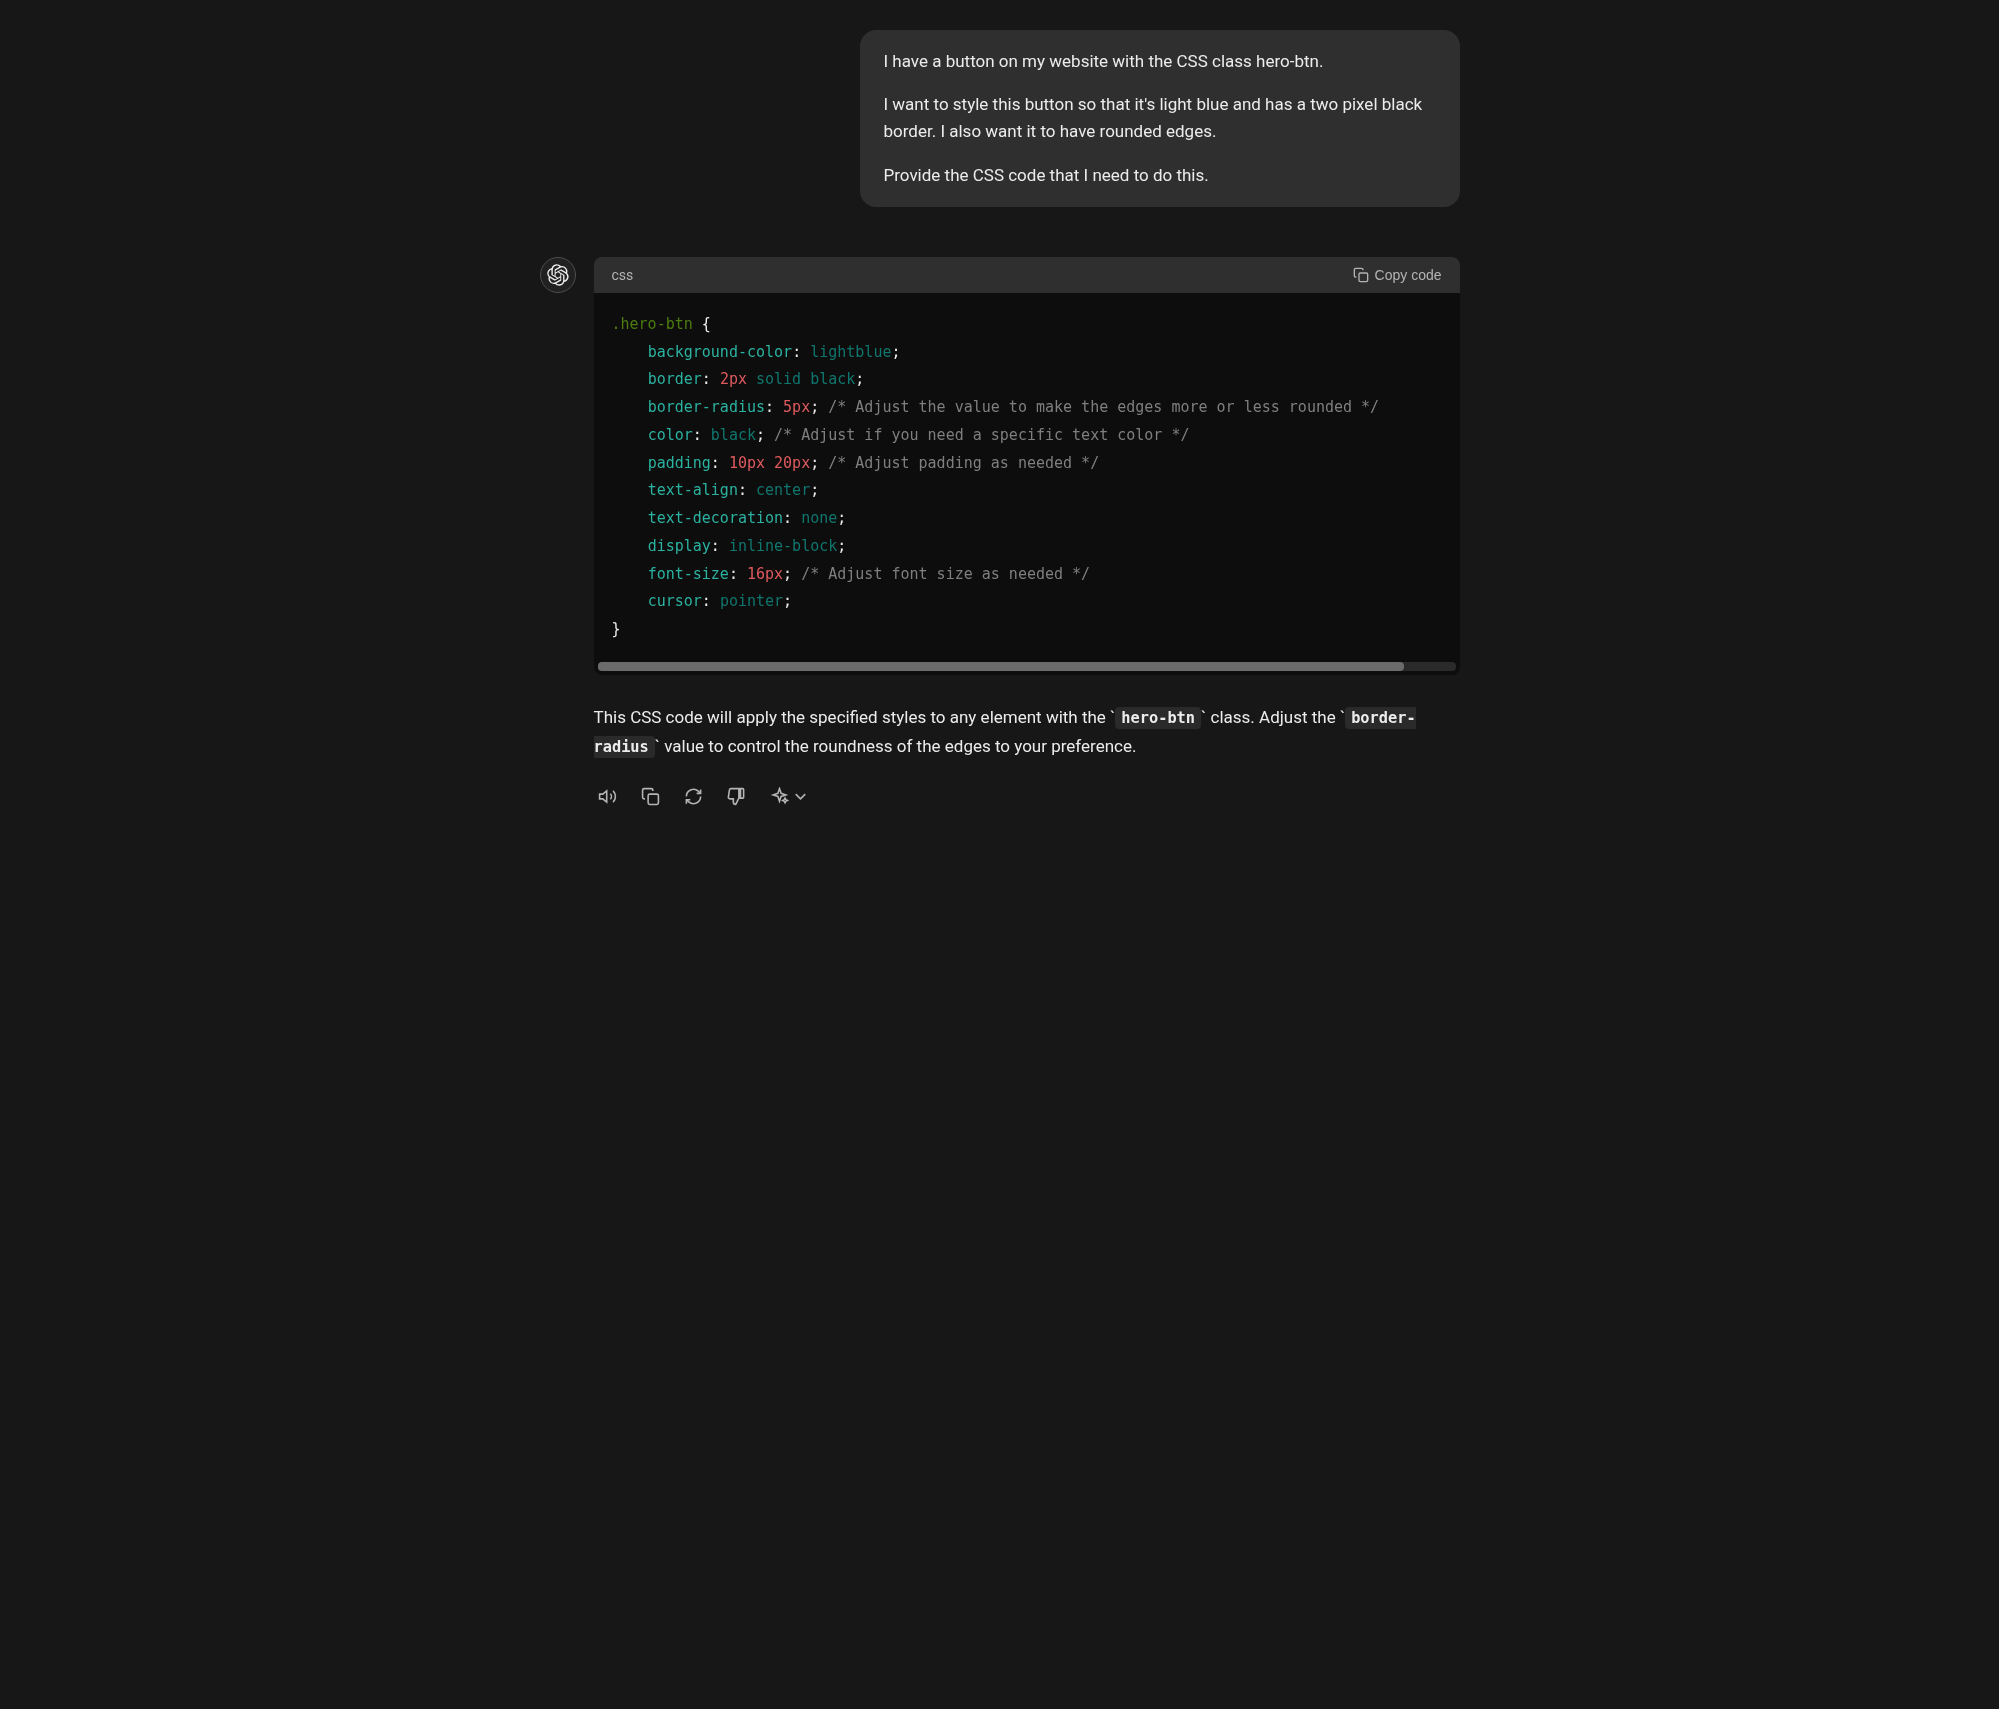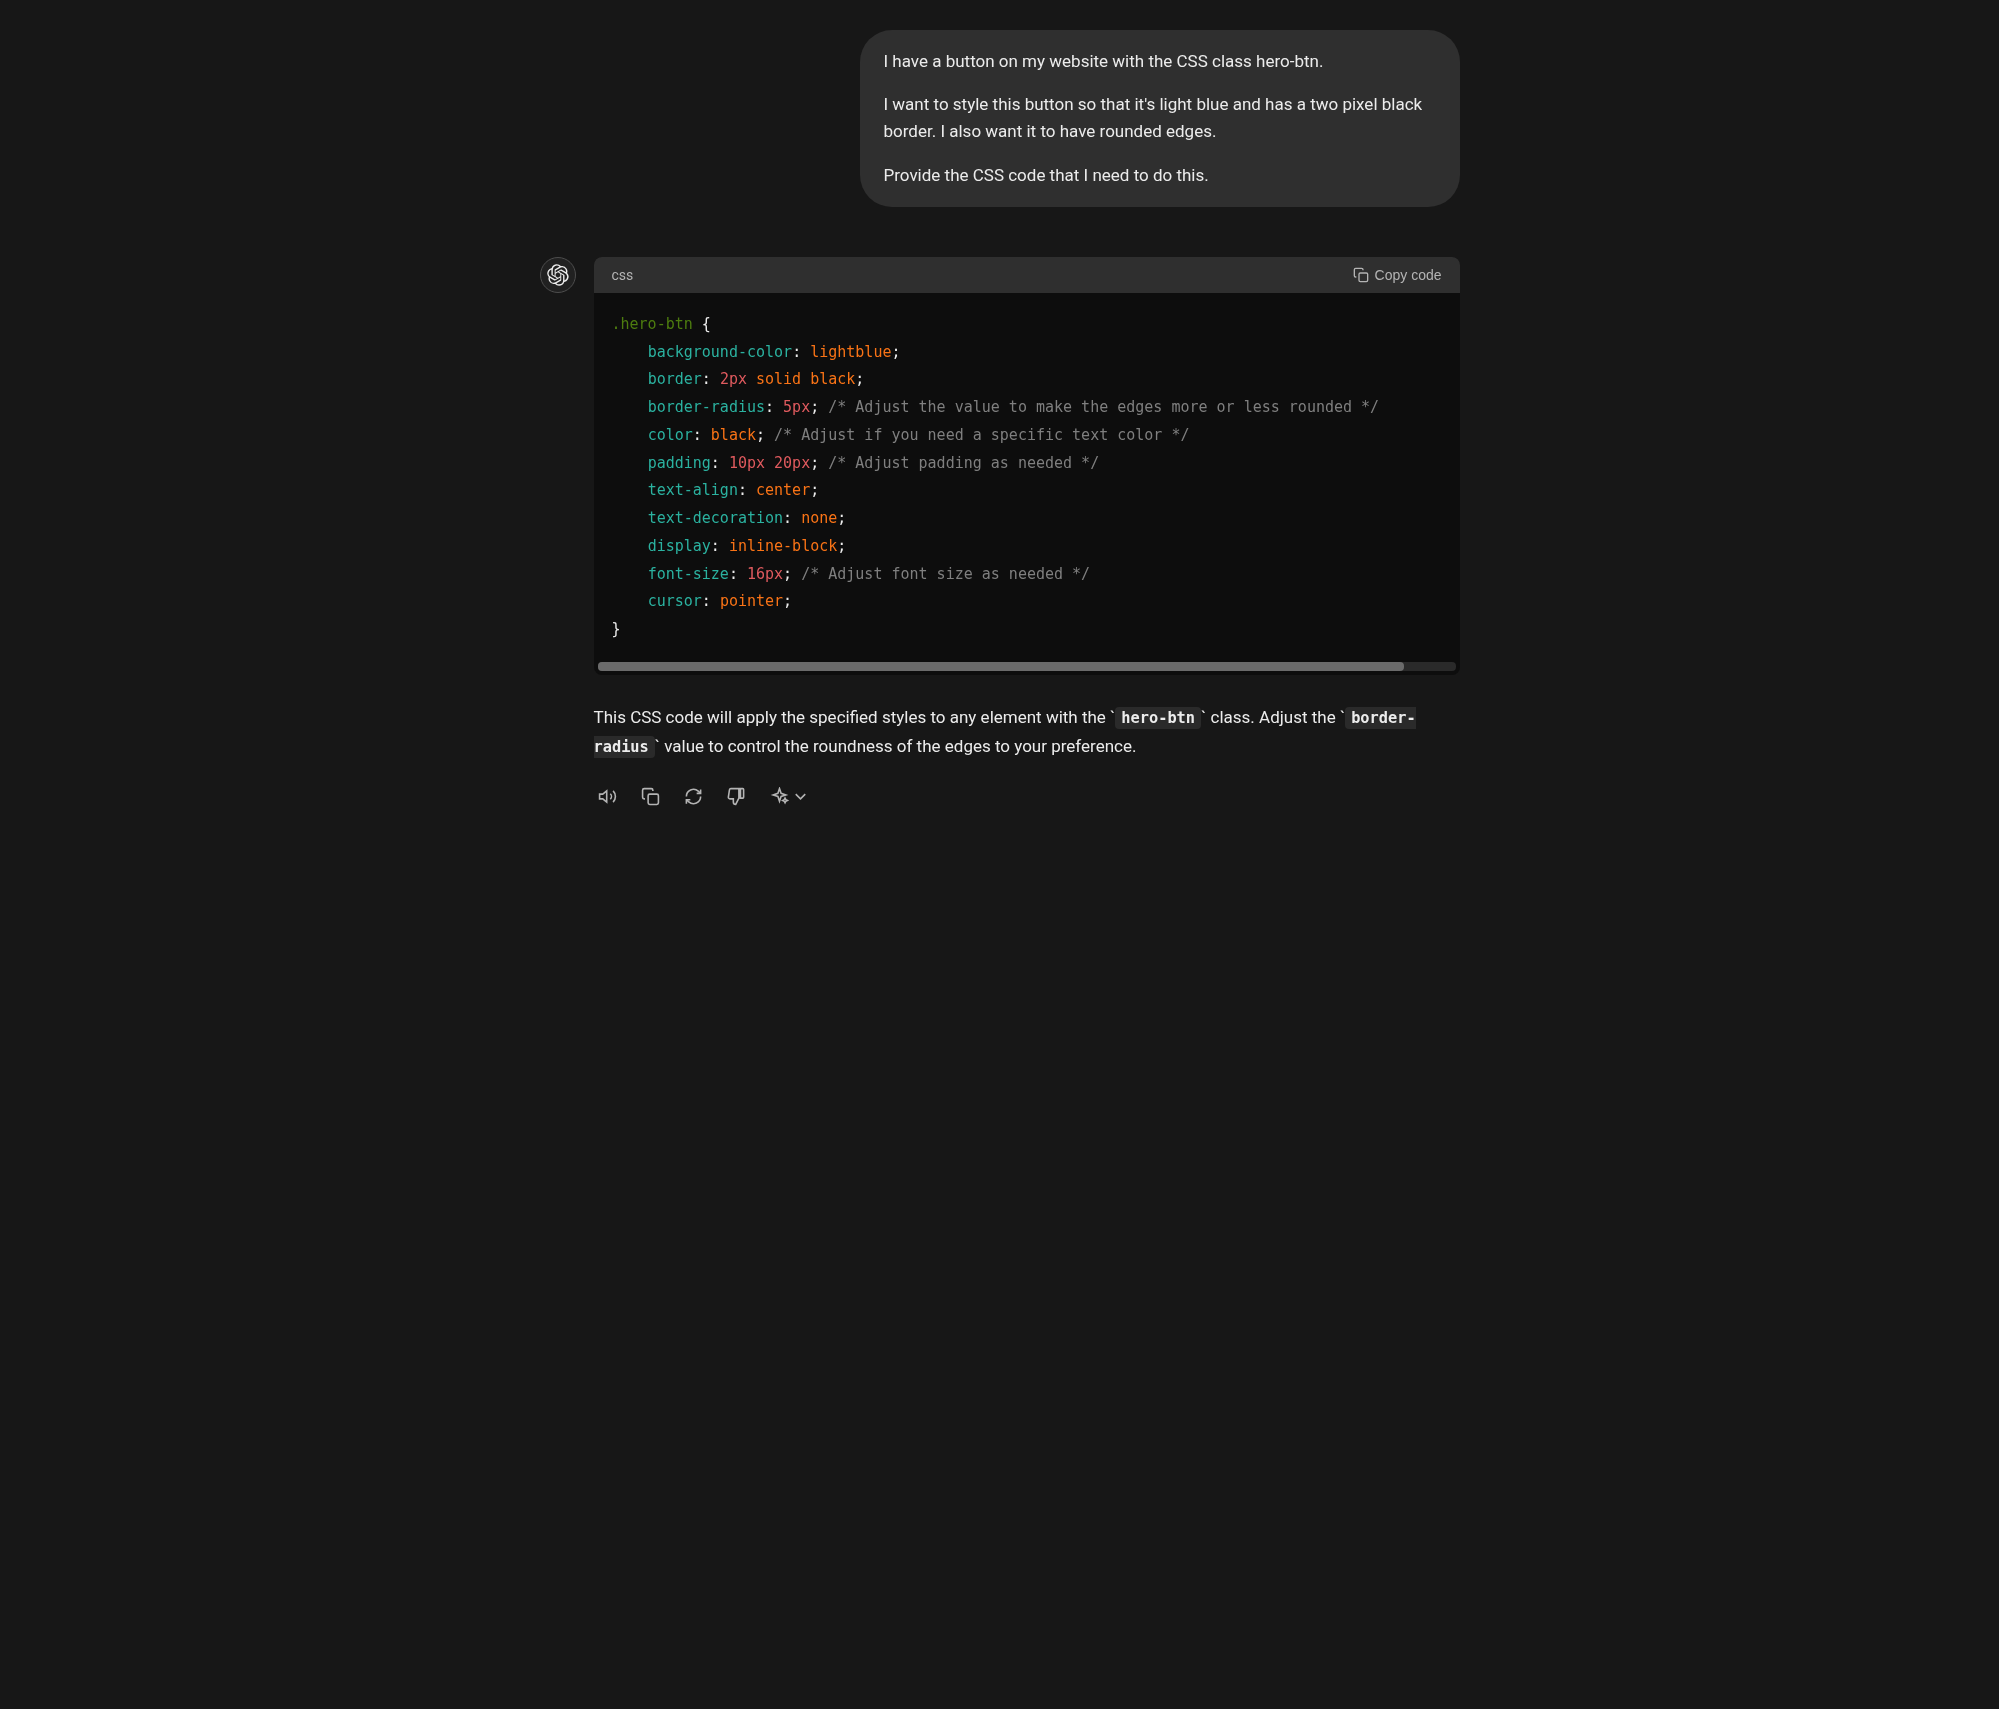--- a/index.html
+++ b/index.html
@@ -14,21 +14,21 @@
       font-size: 17px;
       padding: 30px 50px;
       min-height: 1007px;
     }
     .container {
       max-width: 920px;
       margin: 0 auto;
     }
     .user-message {
       background-color: #2f2f2f;
-      border-radius: 32px;
+      border-radius: 16px;
       padding: 18px 24px;
       margin-left: auto;
       max-width: 600px;
       margin-bottom: 50px;
       line-height: 1.6;
     }
     .user-message p {
       margin-bottom: 16px;
     }
     .user-message p:last-child {
@@ -118,21 +118,21 @@
     .code-scrollbar-thumb {
       height: 100%;
       width: 94%;
       background-color: #6b6b6b;
       border-radius: 4px;
     }
     .tok-selector { color: #4d7c0f; }
     .tok-prop { color: #2bb2a0; }
     .tok-punct { color: #ececec; }
     .tok-num { color: #df5a5e; }
-    .tok-val { color: #f97316; text-align: right; }
+    .tok-val { color: #0f766e; text-align: right; }
     .tok-comment { color: #7f7f7f; }
     .action-bar {
       display: flex;
       gap: 16px;
       margin-top: 18px;
       color: #b4b4b4;
     }
     .action-btn {
       background: none;
       border: none;

